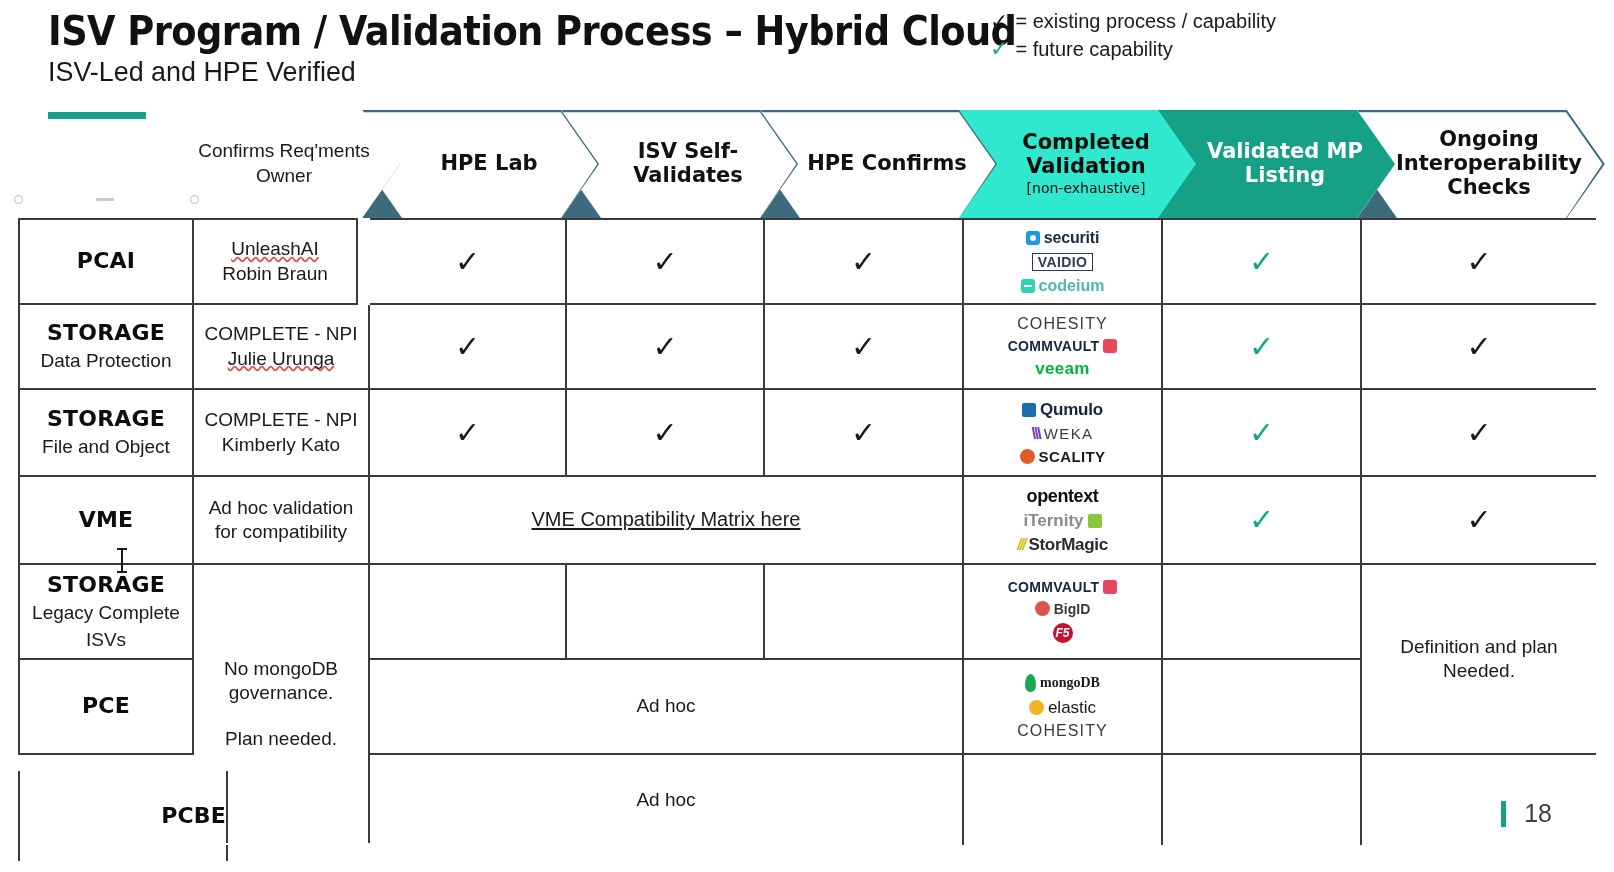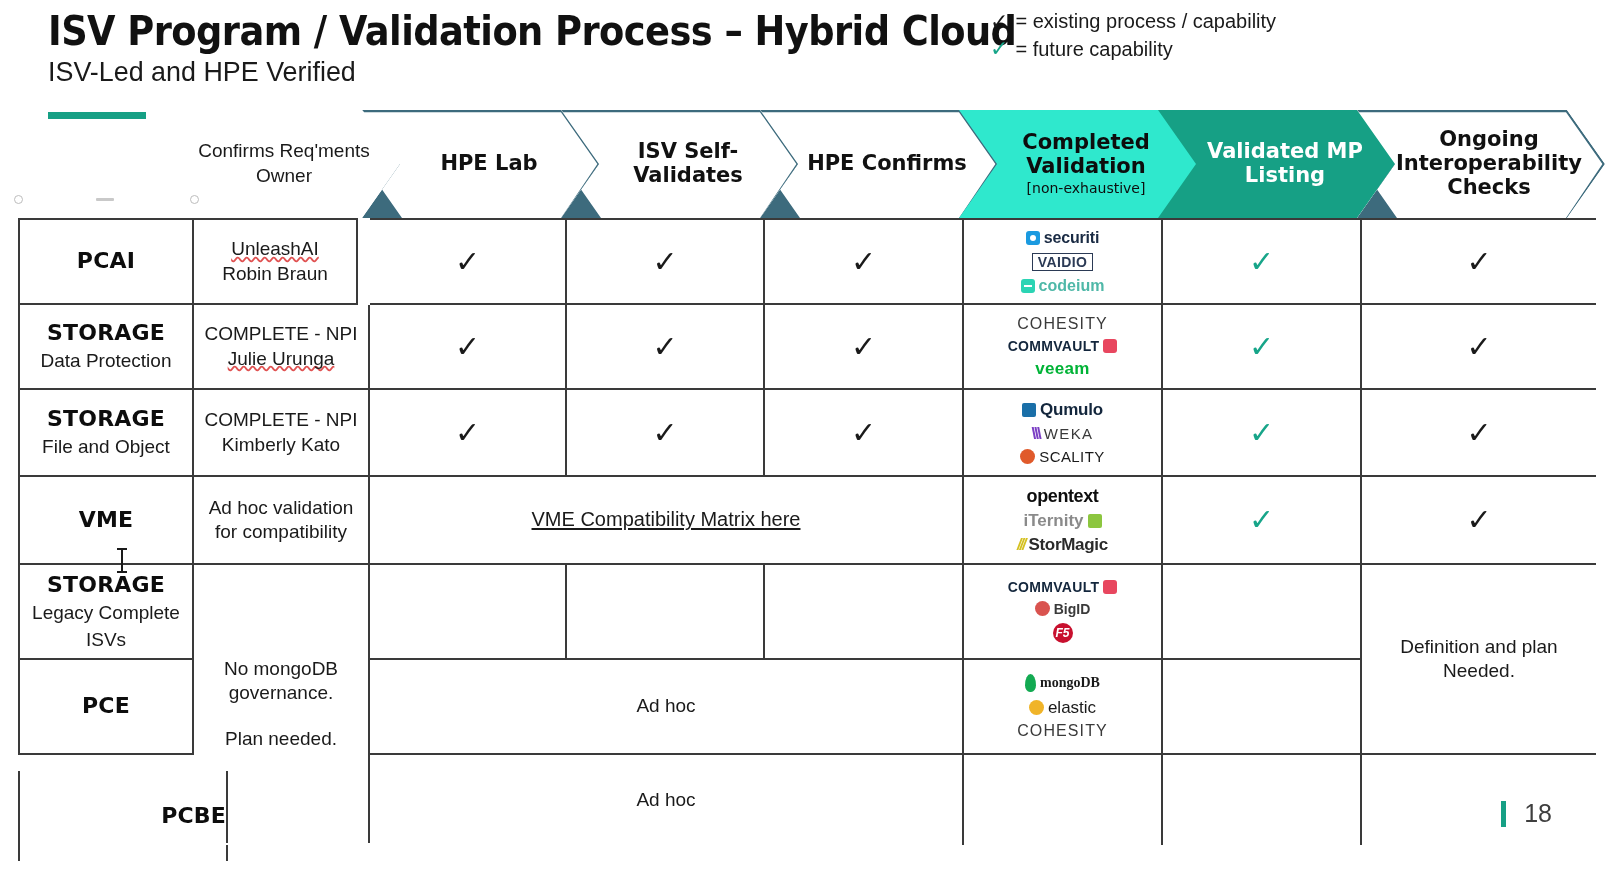--- a/index.html
+++ b/index.html
@@ -153,21 +153,21 @@
   .t-codeium { color: #4fb8a8; font-weight: 600; font-size: 16px; }
   .t-cohesity { color: #3a3a3a; font-weight: 500; font-size: 16px; letter-spacing: 1.1px; }
   .t-commvault { color: #13263c; font-weight: 700; font-size: 14px; letter-spacing: 0.3px; }
   .lg-cv { background: #e8475f; border-radius: 3px; }
   .t-veeam { color: #00b336; font-weight: 700; font-size: 17px; letter-spacing: 0.3px; }
   .lg-qumulo { background: #1a6fa8; border-radius: 2px; }
   .t-qumulo { color: #13263c; font-weight: 700; font-size: 17px; letter-spacing: -0.2px; }
   .lg-weka { color: #7b3fc4; font-weight: 900; font-size: 17px; letter-spacing: -2px; }
   .t-weka { color: #3a3a3a; font-weight: 500; font-size: 15px; letter-spacing: 1.4px; }
   .lg-scality { background: #e05a2b; border-radius: 50%; }
-  .t-scality { color: #1a1a1a; font-weight: 400; font-size: 15px; letter-spacing: 0.4px; }
+  .t-scality { color: #1a1a1a; font-weight: 700; font-size: 15px; letter-spacing: 0.4px; }
   .t-opentext { color: #0d0d0d; font-weight: 700; font-size: 18px; letter-spacing: -0.4px; }
   .t-iternity { color: #8a8a8a; font-weight: 600; font-size: 17px; }
   .lg-itern { background: #8cc63f; border-radius: 2px; }
   .lg-storm { color: #d4c020; font-weight: 900; font-size: 16px; letter-spacing: -2px; font-style: italic; }
   .t-storm { color: #2a2a2a; font-weight: 700; font-size: 17px; letter-spacing: -0.3px; }
   .lg-bigid { background: #d9534f; border-radius: 50%; }
   .t-bigid { color: #3a3a3a; font-weight: 700; font-size: 14px; }
   .lg-f5 {
     background: #c8102e; color: #fff; border-radius: 50%;
     width: 20px; height: 20px; display: inline-flex;

